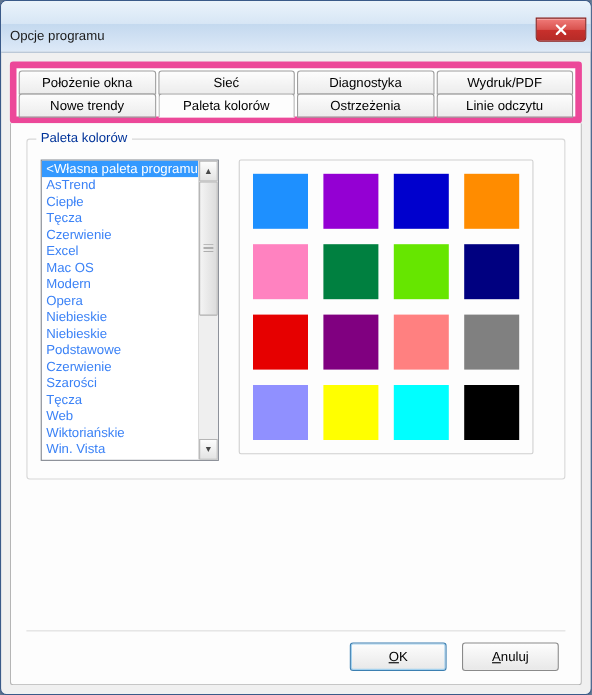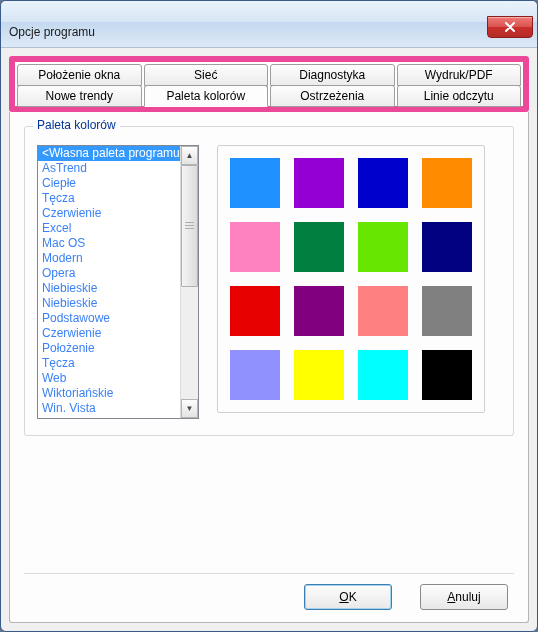--- a/index.html
+++ b/index.html
@@ -200,21 +200,21 @@
     grid-auto-rows: 50px;
     gap: 14px;
   }
   .swatch {
     width: 50px;
     height: 50px;
   }
   .button-bar {
     display: flex;
     justify-content: flex-end;
-    gap: 28px;
+    gap: 14px;
     padding: 10px 6px 4px 0;
     border-top: 1px solid #dcdcdc;
     margin-top: auto;
   }
   .btn {
     min-width: 86px;
     height: 24px;
     border: 1px solid #8a8a8a;
     border-radius: 3px;
     background: linear-gradient(to bottom, #fdfdfd 0%, #e8e8e8 100%);
@@ -294,21 +294,21 @@
                 <div class="item">Tęcza</div>
                 <div class="item">Czerwienie</div>
                 <div class="item">Excel</div>
                 <div class="item">Mac OS</div>
                 <div class="item">Modern</div>
                 <div class="item">Opera</div>
                 <div class="item">Niebieskie</div>
                 <div class="item">Niebieskie</div>
                 <div class="item">Podstawowe</div>
                 <div class="item">Czerwienie</div>
-                <div class="item">Położenie</div>
+                <div class="item">Szarości</div>
                 <div class="item">Tęcza</div>
                 <div class="item">Web</div>
                 <div class="item">Wiktoriańskie</div>
                 <div class="item">Win. Vista</div>
               </div>
             <div class="scrollbar">
               <div class="sb-btn">
                 <span>▲</span>
               </div>
               <div class="sb-track">

